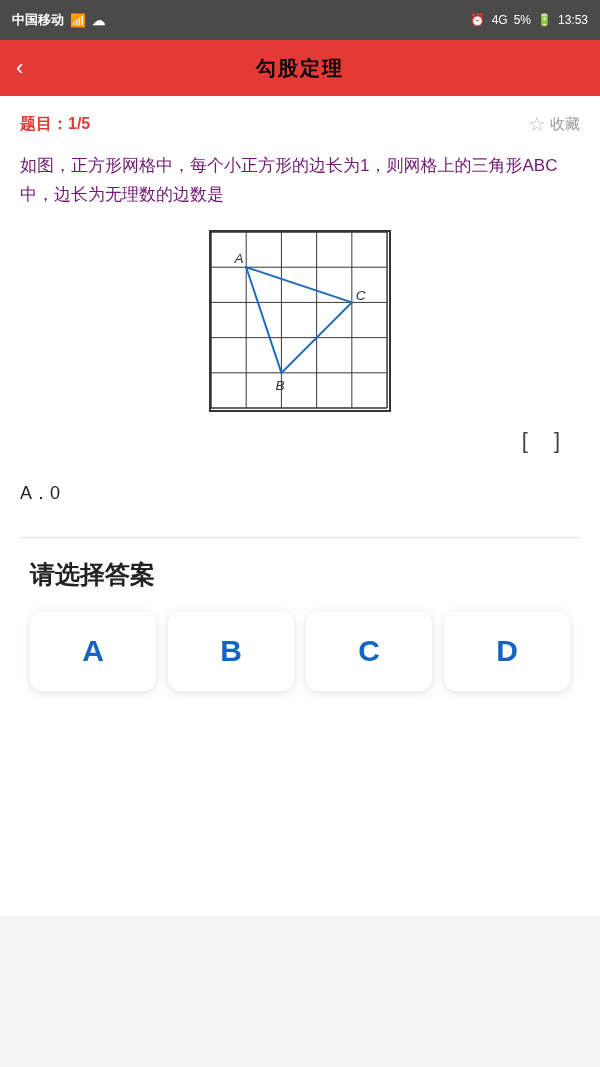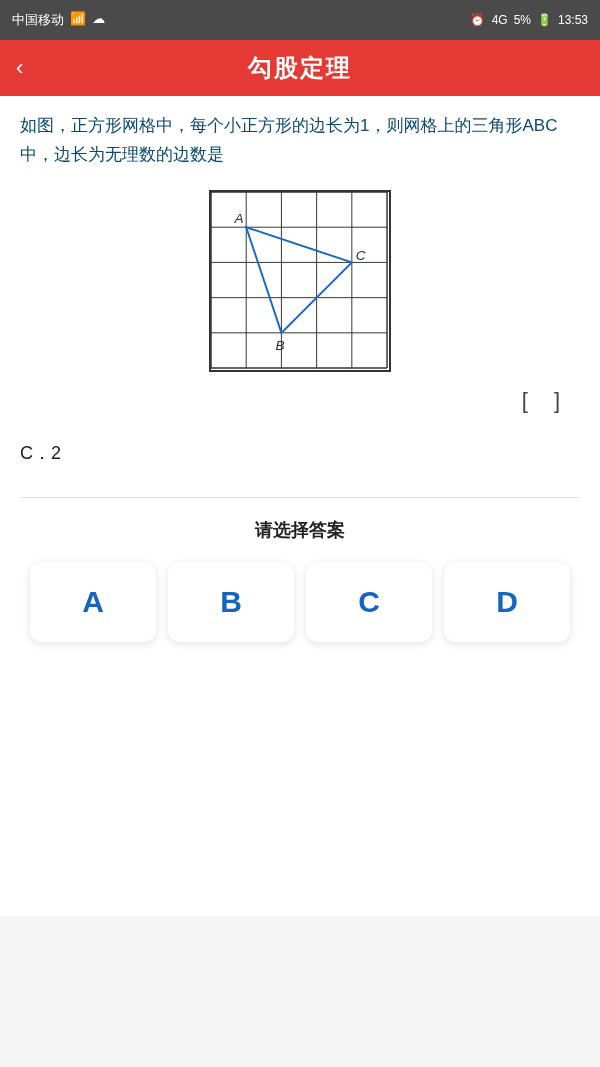--- a/index.html
+++ b/index.html
@@ -18,43 +18,43 @@
       width: 100%;
       height: 40px;
       background: #4a4a4a;
       display: flex;
       align-items: center;
       justify-content: space-between;
       padding: 0 12px;
       color: white;
       font-size: 13px;
     }
-    .status-left { display: flex; align-items: flex-start; gap: 6px; }
+    .status-left { display: flex; align-items: center; gap: 6px; font-weight: bold; }
     .status-right { display: flex; align-items: center; gap: 6px; font-size: 12px; }
 
     
     .nav-bar {
       width: 100%;
       height: 56px;
       background: #e53935;
       display: flex;
       align-items: center;
       justify-content: center;
       position: relative;
     }
     .nav-back {
       position: absolute;
       left: 16px;
       color: white;
       font-size: 22px;
       cursor: pointer;
     }
     .nav-title {
-      color: #ffffff;
-      font-size: 24px;
+      color: #000000;
+      font-size: 20px;
       font-weight: bold;
       letter-spacing: 2px;
     }
 
     
     .content {
       background: white;
       padding: 16px 20px;
       min-height: 820px;
     }
@@ -80,21 +80,21 @@
       cursor: pointer;
     }
     .star-icon {
       font-size: 20px;
       color: #bbb;
     }
 
     
     .question-text {
       font-size: 17px;
-      color: #0c4a6e;
+      color: #701a75;
       line-height: 1.7;
       margin-bottom: 20px;
     }
 
     
     .diagram-container {
       display: flex;
       justify-content: center;
       margin-bottom: 16px;
     }
@@ -127,25 +127,24 @@
       height: 1px;
       background: #e0e0e0;
       margin: 10px 0 20px 0;
     }
 
     
     .select-section {
       padding: 0 10px;
     }
     .select-title {
-      font-size: 18px;
+      font-size: 25px;
       font-weight: bold;
       color: #222;
       margin-bottom: 20px;
-      text-align: center;
     }
     .answer-buttons {
       display: flex;
       justify-content: space-around;
       gap: 12px;
     }
     .answer-btn {
       flex: 1;
       height: 80px;
       background: white;
@@ -184,20 +183,29 @@
   </div>
 </div>
 
 <div class="nav-bar">
   <span class="nav-back">‹</span>
   <span class="nav-title">勾股定理</span>
 </div>
 
 <div class="content">
 
+  <div class="question-header">
+    <div class="question-number">
+      <span>题目：</span><span>1</span><span>/</span><span>5</span>
+    </div>
+    <div class="collect-btn">
+      <span class="star-icon">☆</span>
+      <span>收藏</span>
+    </div>
+  </div>
 
   <div class="question-text">如图，正方形网格中，每个小正方形的边长为1，则网格上的三角形ABC中，边长为无理数的边数是</div>
 
   <div class="diagram-container">
     <svg class="grid-diagram" width="182" height="182" viewBox="0 0 182 182">
 
       <line x1="0" y1="0" x2="0" y2="180" stroke="#333" stroke-width="1.5"></line>
       <line x1="36" y1="0" x2="36" y2="180" stroke="#333" stroke-width="1"></line>
       <line x1="72" y1="0" x2="72" y2="180" stroke="#333" stroke-width="1"></line>
       <line x1="108" y1="0" x2="108" y2="180" stroke="#333" stroke-width="1"></line>
@@ -218,21 +226,21 @@
       <text x="148" y="70" font-size="14" fill="#333" font-style="italic">C</text>
     </svg>
   </div>
 
   <div class="bracket-area">
     <span>[  ]</span>
   </div>
 
   <div class="options">
     <div class="option-item">
-      <span>C．</span><span>2</span>
+      <span>A．</span><span>0</span>
     </div>
   </div>
 
   <div class="divider"></div>
 
   <div class="select-section">
     <div class="select-title">请选择答案</div>
     <div class="answer-buttons">
       <button class="answer-btn">A</button>
       <button class="answer-btn">B</button>

